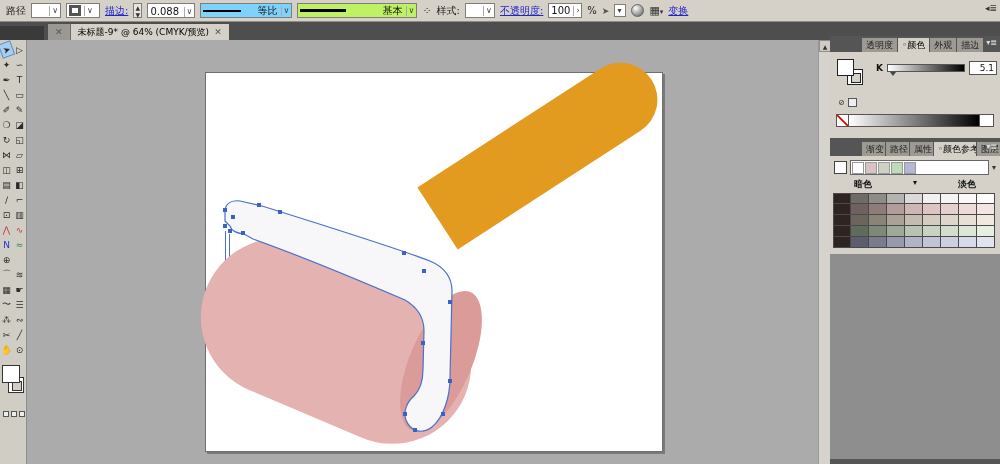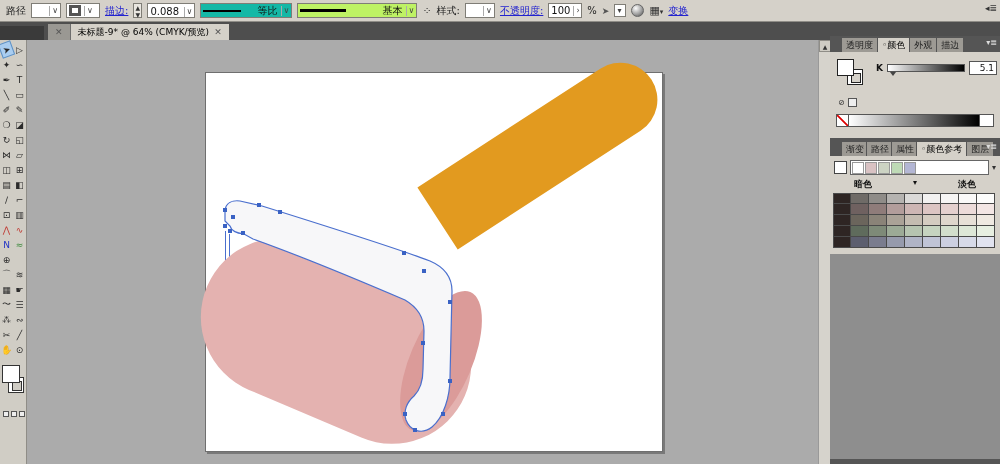--- a/index.html
+++ b/index.html
@@ -40,21 +40,21 @@
 
   
   .canvas { position:absolute; left:27px; top:40px; width:791px; height:424px; background:#ababab; }
   .artboard { position:absolute; left:178px; top:32px; width:458px; height:380px; background:#fff; border:1px solid #6f6f6f; box-shadow:2px 2px 0 rgba(60,60,60,.45); }
   .shape { position:absolute; }
   .vscroll { position:absolute; left:818px; top:40px; width:12px; height:424px; background:#d6d3cc; border-left:1px solid #999; }
   .vscroll .btn { width:12px; height:12px; background:#cfccc4; border:1px solid #8f8d87; font-size:6px; text-align:center; line-height:11px; color:#333; }
 
   
   .dock { position:absolute; left:830px; top:36px; width:170px; height:428px; background:#555; }
-  .ptabs { display:flex; align-items:flex-end; height:16px; padding-left:12px; gap:1px; position:relative; }
+  .ptabs { display:flex; align-items:flex-end; height:16px; padding-left:12px; gap:1px; position:relative;margin-left:20px; }
   .ptab { height:14px; padding:0 4px; font-size:9px; line-height:14px; background:#9d9a94; color:#222; white-space:nowrap; overflow:hidden; }
   .ptab.active { background:#d5d1c9; color:#000; }
   .pmenu { position:absolute; right:3px; top:2px; color:#ddd; font-size:8px; }
   .pbody { background:#d5d1c9; position:relative; }
 
   
   .colorbody { height:86px; }
   .ind { position:absolute; left:7px; top:7px; width:34px; height:32px; }
   .ind .stk { position:absolute; left:10px; top:10px; width:16px; height:16px; border:1px solid #222; background:#fff; }
   .ind .stk::after { content:""; position:absolute; left:3px; top:3px; width:8px; height:8px; border:1px solid #222; background:#d5d1c9; }
@@ -99,21 +99,21 @@
     <span class="combo" style="width:34px;">
         <span style="width:12px;height:11px;border:3px solid #555;background:#fff;"></span>
         <span class="chev">∨</span>
       </span>
     <span class="link">描边:</span>
     <span class="spin">▲<br>▼</span>
     <span class="combo" style="width:48px;align-items:flex-end;">
         <span style="flex:1">0.088</span>
         <span class="chev">∨</span>
       </span>
-    <span class="combo" style="width:92px;background:#14b8a6;">
+    <span class="combo" style="width:92px;background:#7dd3fc;">
         <span class="strokeline" style="width:38px;"></span>
         <span style="flex:1;text-align:right">等比</span>
         <span class="chev">∨</span>
       </span>
     <span class="combo" style="width:120px;background:#bef264;">
         <span class="strokeline" style="width:46px;height:3px;"></span>
         <span style="flex:1;text-align:right">基本</span>
         <span class="chev">∨</span>
       </span>
     <span class="miniicon">⁘</span>

